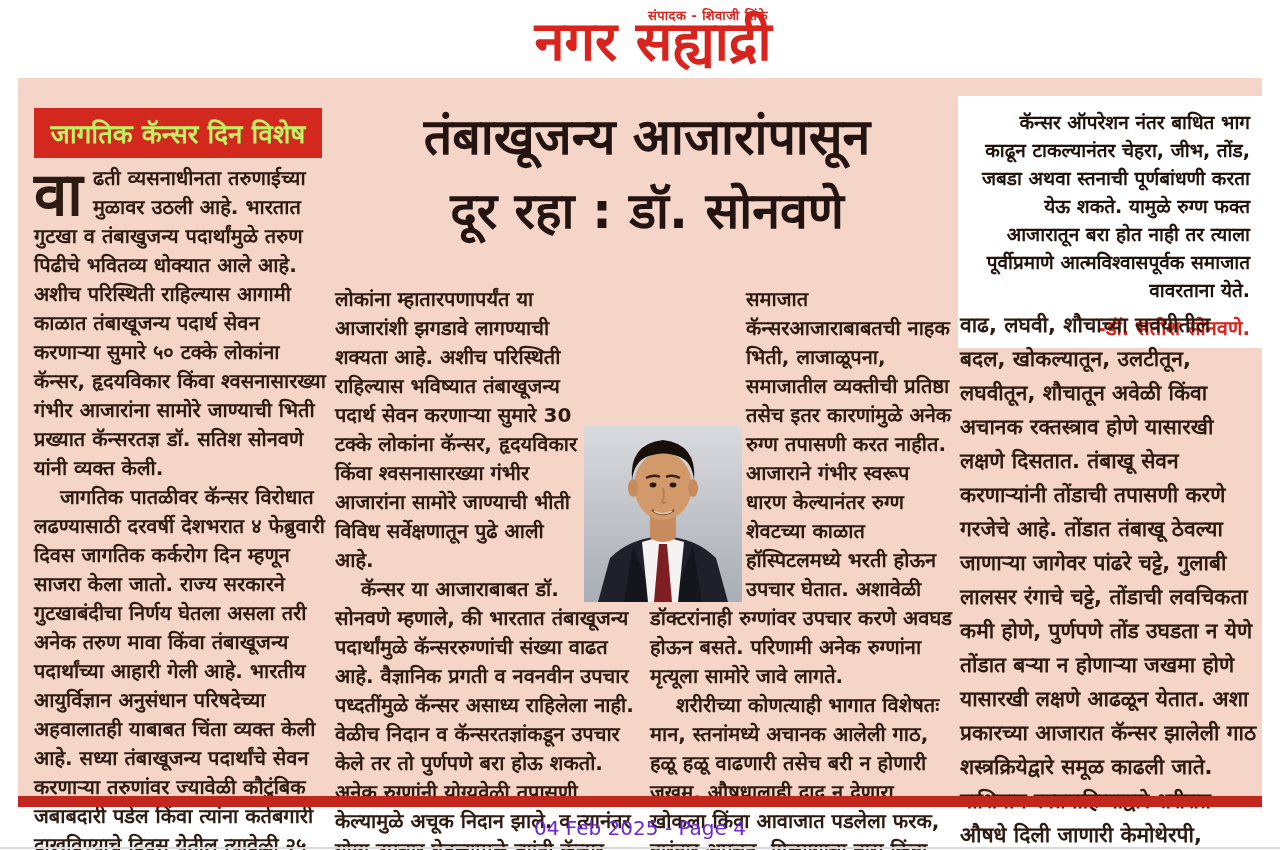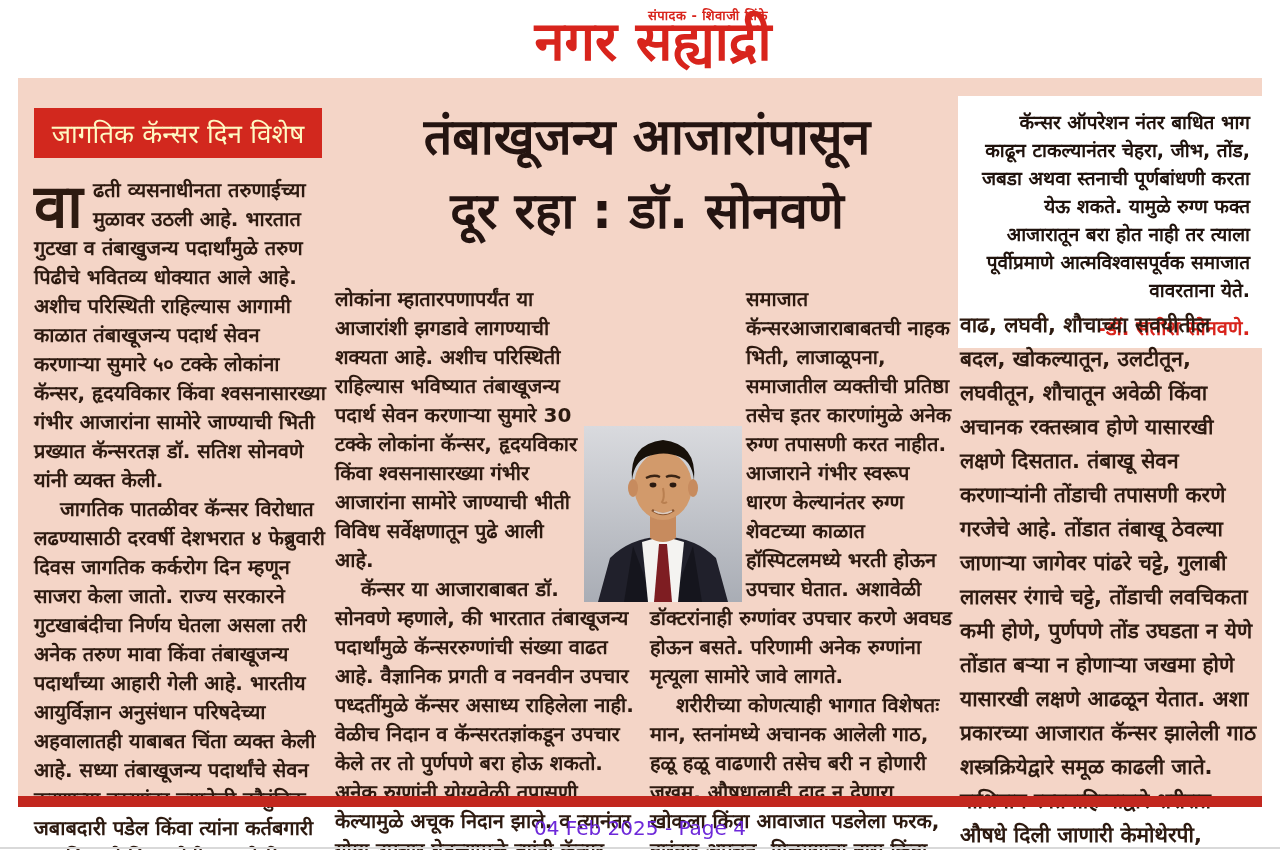--- a/index.html
+++ b/index.html
@@ -36,24 +36,24 @@
   }
   p { margin: 0; }
   .body {
     font-size: 20px; line-height: 29px; font-weight: 700;
     color: #2d1a10; text-align: left;
   }
   .indent { text-indent: 26px; }
   
   .col-left { position: absolute; left: 16px; top: 30px; width: 292px; }
   .kicker {
-    width: 288px; height: 50px; margin-bottom: 18px;
-    background: #d2281e; color: #fef9c3;
+    width: 288px; height: 50px; margin-bottom: 6px;
+    background: #d2281e; color: #bef264;
     display: flex; align-items: center; justify-content: center;
-    font-size: 26px; font-weight: 400;
+    font-size: 26px; font-weight: 700;
   }
   .dropcap {
     float: left;
     font-size: 60px; line-height: 50px; font-weight: 800;
     color: #2d1a10;
     margin: 5px 10px 0 0;
   }
   
   .headline {
     position: absolute; left: 315px; top: 22px; width: 628px;

